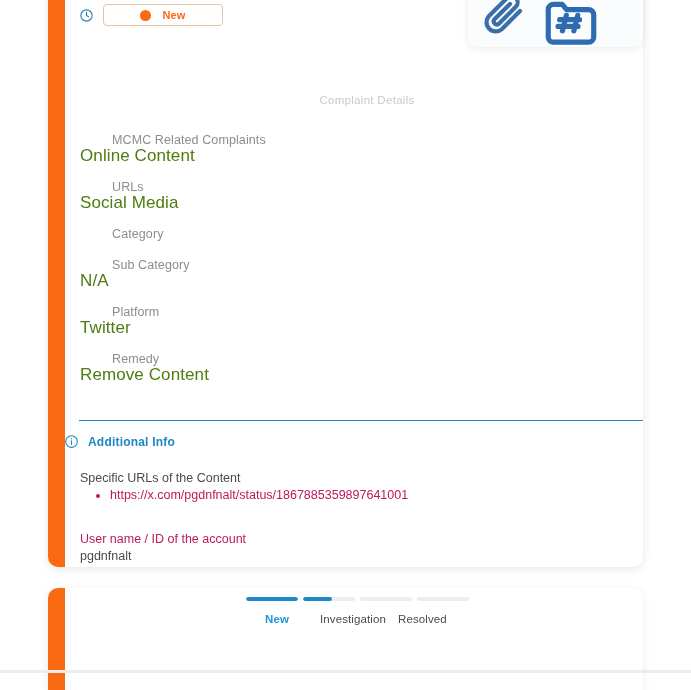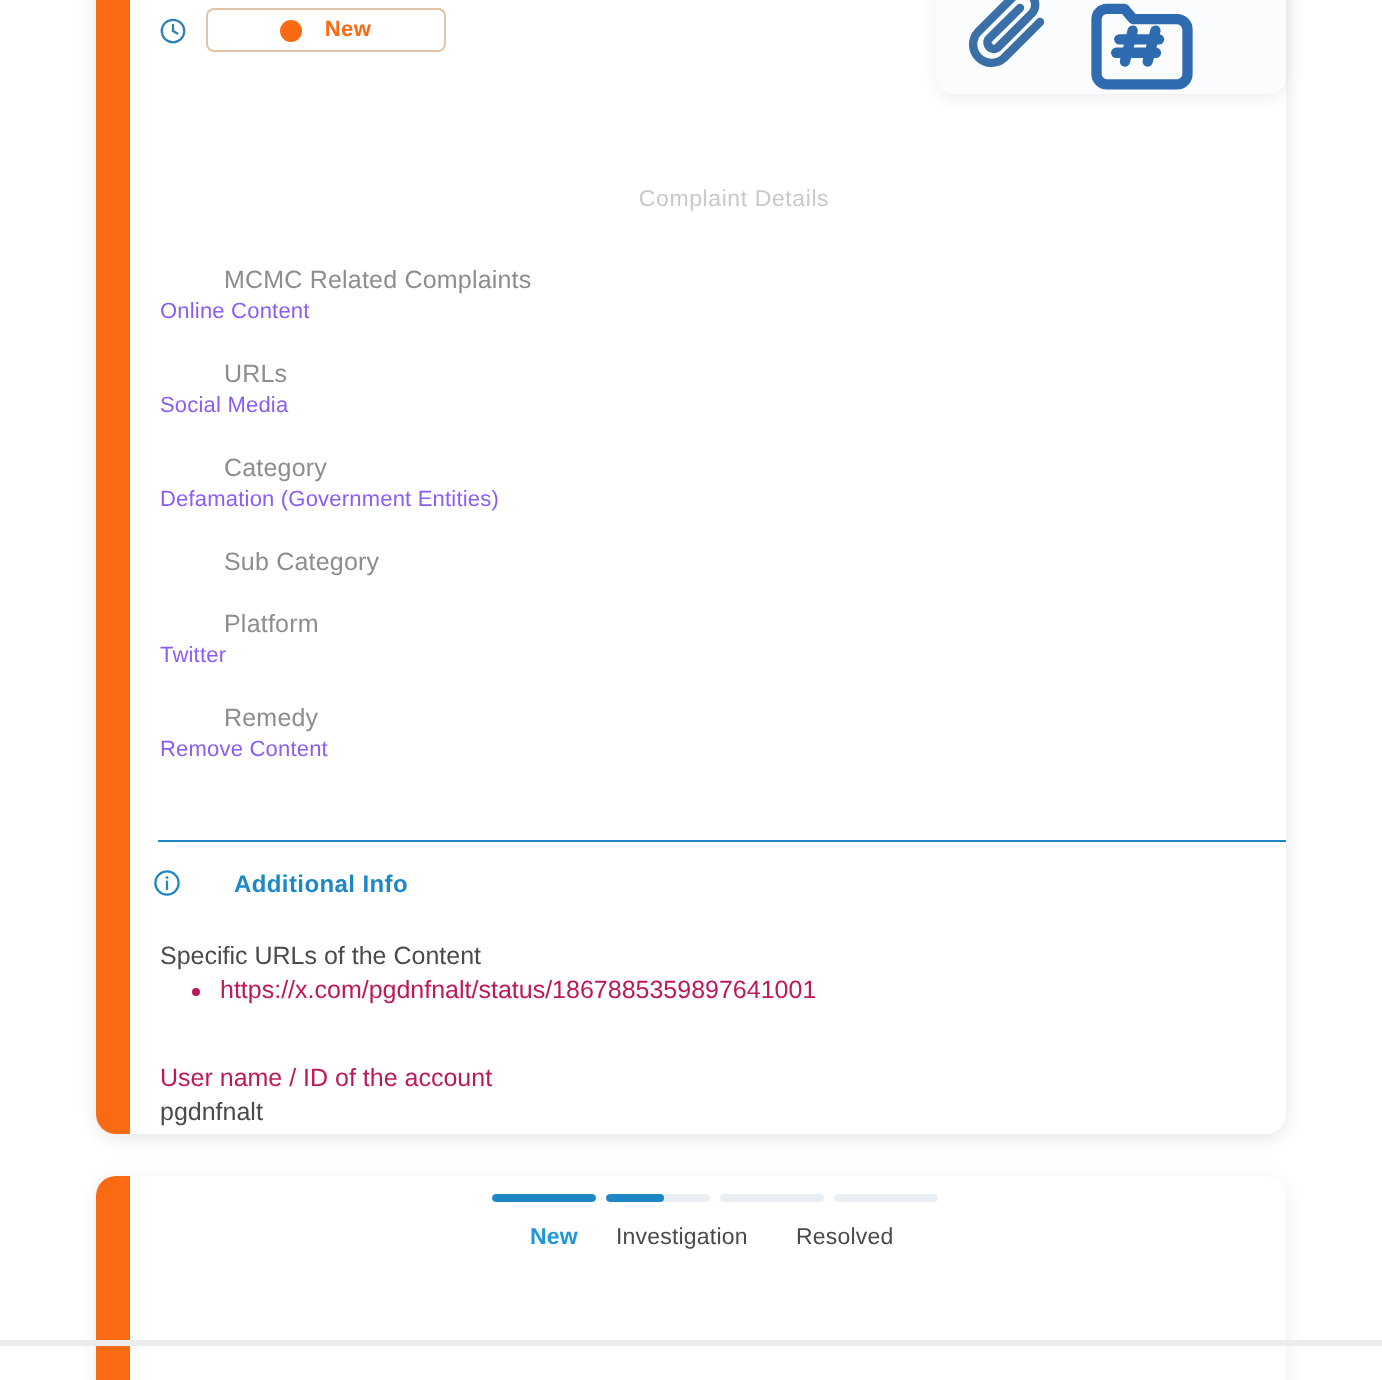--- a/index.html
+++ b/index.html
@@ -66,33 +66,33 @@
   }
 
   
   #fields{position:absolute;left:80px;top:132px;width:540px;}
   .field{margin-bottom:15px;}
   .field:last-child{margin-bottom:0;}
   .field .lbl{
     font-size:12.5px;color:#8d8d8d;line-height:16px;letter-spacing:.1px;margin-left:32px;
   }
   .field .val{
-    font-size:11px;color:#8b5cf6;line-height:16px;letter-spacing:.1px;
+    font-size:17px;color:#4d7c0f;line-height:16px;letter-spacing:.1px;
   }
 
   
   #divider{
     position:absolute;left:79px;top:420px;width:564px;height:1px;
     background:#1e88c7;
   }
 
   
   #additional-info-head{
-    position:absolute;left:76px;top:434px;
-    display:flex;align-items:center;gap:26px;
+    position:absolute;left:64px;top:434px;
+    display:flex;align-items:center;gap:9px;
   }
   #info-icon{width:15px;height:15px;display:block;}
   #additional-info-title{
     font-size:12px;font-weight:bold;color:#1e88c7;letter-spacing:.2px;
   }
   #urls-label{
     position:absolute;left:80px;top:470px;
     font-size:12.5px;color:#4a4a4a;line-height:16px;
   }
   #urls-list{
@@ -135,21 +135,21 @@
 
   #stepper-labels{
     position:absolute;left:246px;top:613px;width:250px;
     display:flex;
   }
   .step-label{
     font-size:11.5px;letter-spacing:.1px;color:#4a4a4a;white-space:nowrap;
   }
   .step-label.active{color:#2196d6;font-weight:bold;}
   #lbl-new{width:62px;text-align:center;}
-  #lbl-investigation{width:90px;}
+  #lbl-investigation{width:90px;text-align:center;}
   #lbl-resolved{width:80px;}
 
   
   #page-bottom-rule{
     position:absolute;left:0;top:670px;width:691px;height:3px;
     background:#ececec;
   }
 </style>
 </head>
 <body>
@@ -194,24 +194,24 @@
   <div class="field">
     <div class="lbl">MCMC Related Complaints</div>
     <div class="val">Online Content</div>
   </div>
   <div class="field">
     <div class="lbl">URLs</div>
     <div class="val">Social Media</div>
   </div>
   <div class="field">
     <div class="lbl">Category</div>
-    <div class="val">Defamation (Government Entities)</div>
   </div>
   <div class="field">
     <div class="lbl">Sub Category</div>
+    <div class="val">N/A</div>
   </div>
   <div class="field">
     <div class="lbl">Platform</div>
     <div class="val">Twitter</div>
   </div>
   <div class="field">
     <div class="lbl">Remedy</div>
     <div class="val">Remove Content</div>
   </div>
 </div>

